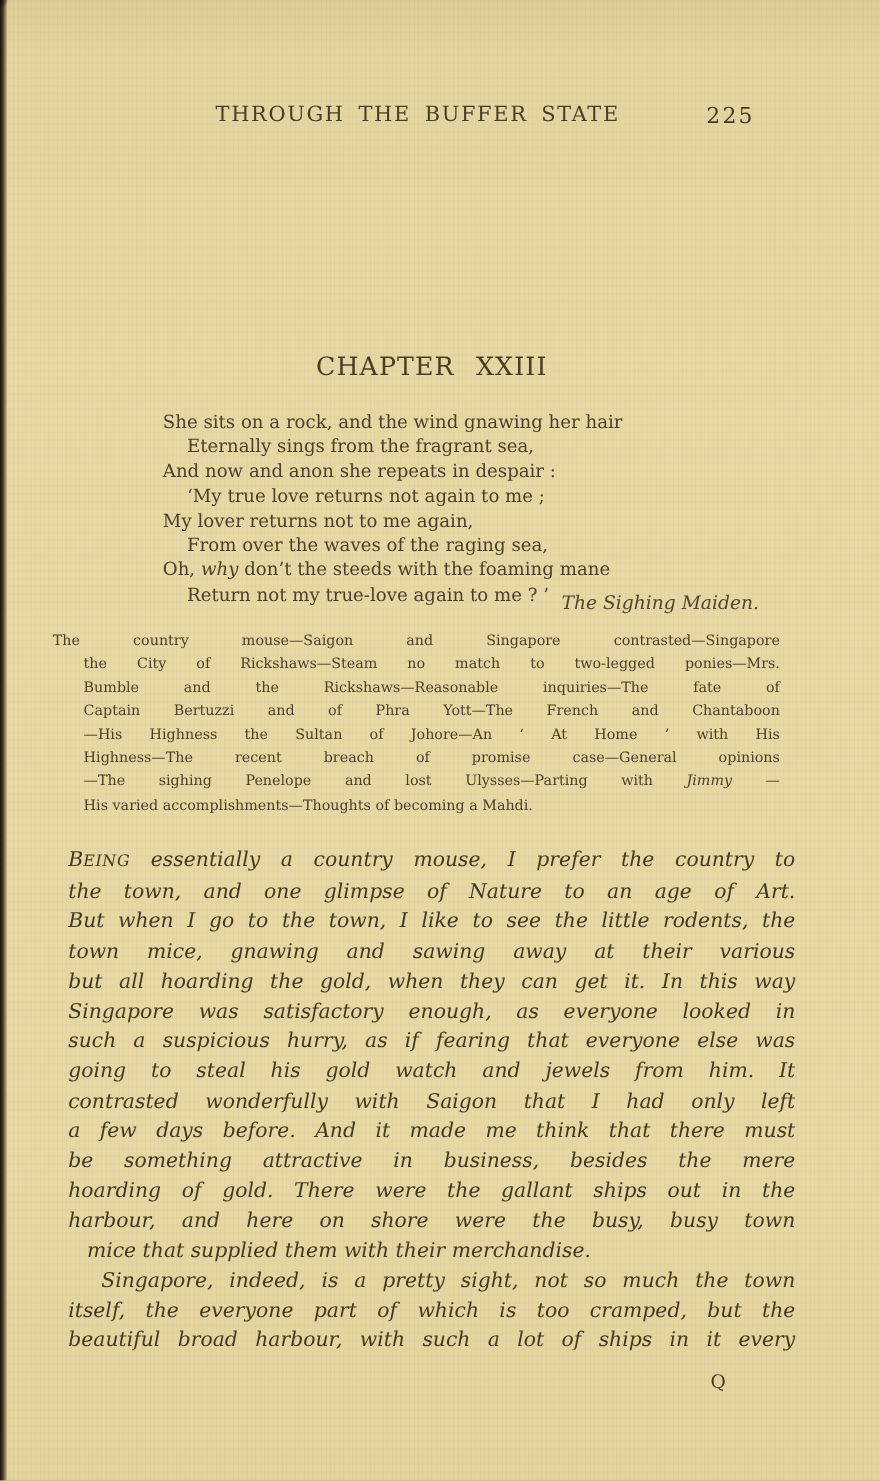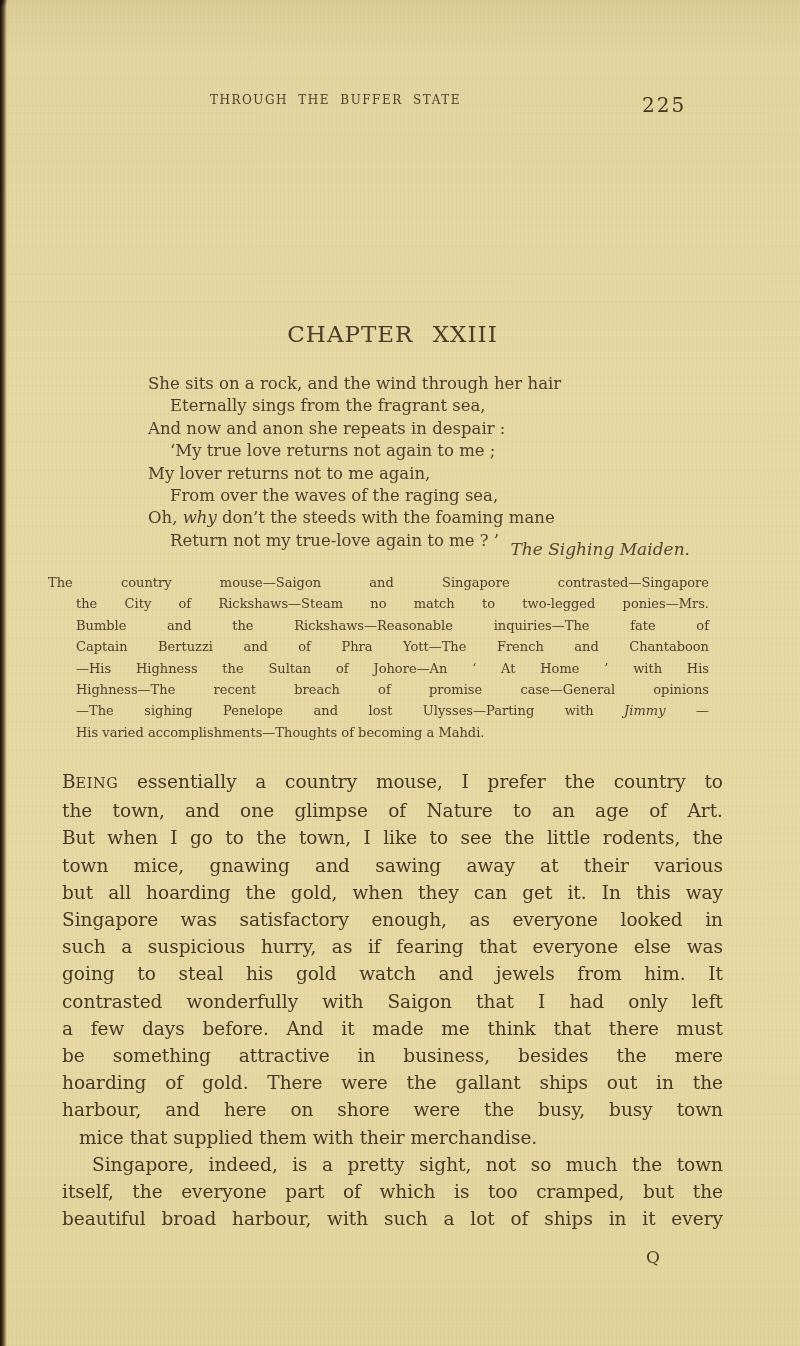--- a/index.html
+++ b/index.html
@@ -29,22 +29,22 @@
     position: absolute; left: 0; top: 0; bottom: 0; width: 7px;
     background: linear-gradient(90deg, #18110a 0%, #4f3f26 40%, rgba(79,63,38,0) 100%);
   }
   .corner-mark {
     position: absolute; left: -4px; top: -4px; width: 12px; height: 12px;
     background: radial-gradient(circle at 30% 30%, rgba(20,14,8,0.9), rgba(20,14,8,0) 70%);
   }
 
   .running-head { position: absolute; top: 93px; left: 0; width: 800px; height: 26px; }
   .rh-title {
-    position: absolute; left: 210px; top: 0;
-    font-size: 12px; letter-spacing: 1.5px; word-spacing: 5px;
+    position: absolute; left: 196px; top: 0;
+    font-size: 19px; letter-spacing: 1.5px; word-spacing: 5px;
     color: #4a3c27;
   }
   .rh-page {
     position: absolute; left: 642px; top: 0;
     font-size: 20px; letter-spacing: 2px; color: #453724;
   }
 
   .chapter {
     position: absolute; top: 321px; left: 62px; width: 661px;
     margin: 0; text-align: center; font-weight: normal;
@@ -68,21 +68,21 @@
   .synopsis {
     position: absolute; top: 572px; left: 48px; width: 661px;
     font-size: 13px; line-height: 21.4px; color: #4b3d29;
   }
   .syn-line { text-align: justify; text-align-last: justify; }
   .syn-line.hang { margin-left: 28px; }
   .syn-line.last { text-align-last: left; }
 
   .bodytext {
     position: absolute; top: 768px; left: 62px; width: 661px;
-    font-size: 18.5px; line-height: 27.2px; color: #453823;
+    font-size: 18.5px; line-height: 27.2px; color: #453823; font-style: italic;
   }
   .b-line { text-align: justify; text-align-last: justify; }
   .b-line.endpara { text-align-last: left; margin-left: 17px; }
   .b-line.pindent { text-indent: 30px; }
   .sc { font-size: 0.78em; letter-spacing: 0.6px; }
 
   .sig {
     position: absolute; top: 1247px; left: 646px;
     font-size: 17px; color: #493b26;
   }
@@ -97,21 +97,21 @@
   <div class="corner-mark"></div>
 
   <div class="running-head">
     <span class="rh-title">THROUGH THE BUFFER STATE</span>
     <span class="rh-page">225</span>
   </div>
 
   <h2 class="chapter">CHAPTER XXIII</h2>
 
   <div class="poem">
-    <div class="pline"><span>She sits on a rock, and the wind through her hair</span></div>
+    <div class="pline"><span>She sits on a rock, and the wind gnawing her hair</span></div>
     <div class="pline indent"><span>Eternally sings from the fragrant sea,</span></div>
     <div class="pline"><span>And now and anon she repeats in despair :</span></div>
     <div class="pline indent"><span>‘My true love returns not again to me ;</span></div>
     <div class="pline"><span>My lover returns not to me again,</span></div>
     <div class="pline indent"><span>From over the waves of the raging sea,</span></div>
     <div class="pline"><span>Oh, </span><i>why</i><span> don’t the steeds with the foaming mane</span></div>
     <div class="pline indent"><span>Return not my true-love again to me ? ’</span></div>
   </div>
 
   <div class="attribution">The Sighing Maiden.</div>

